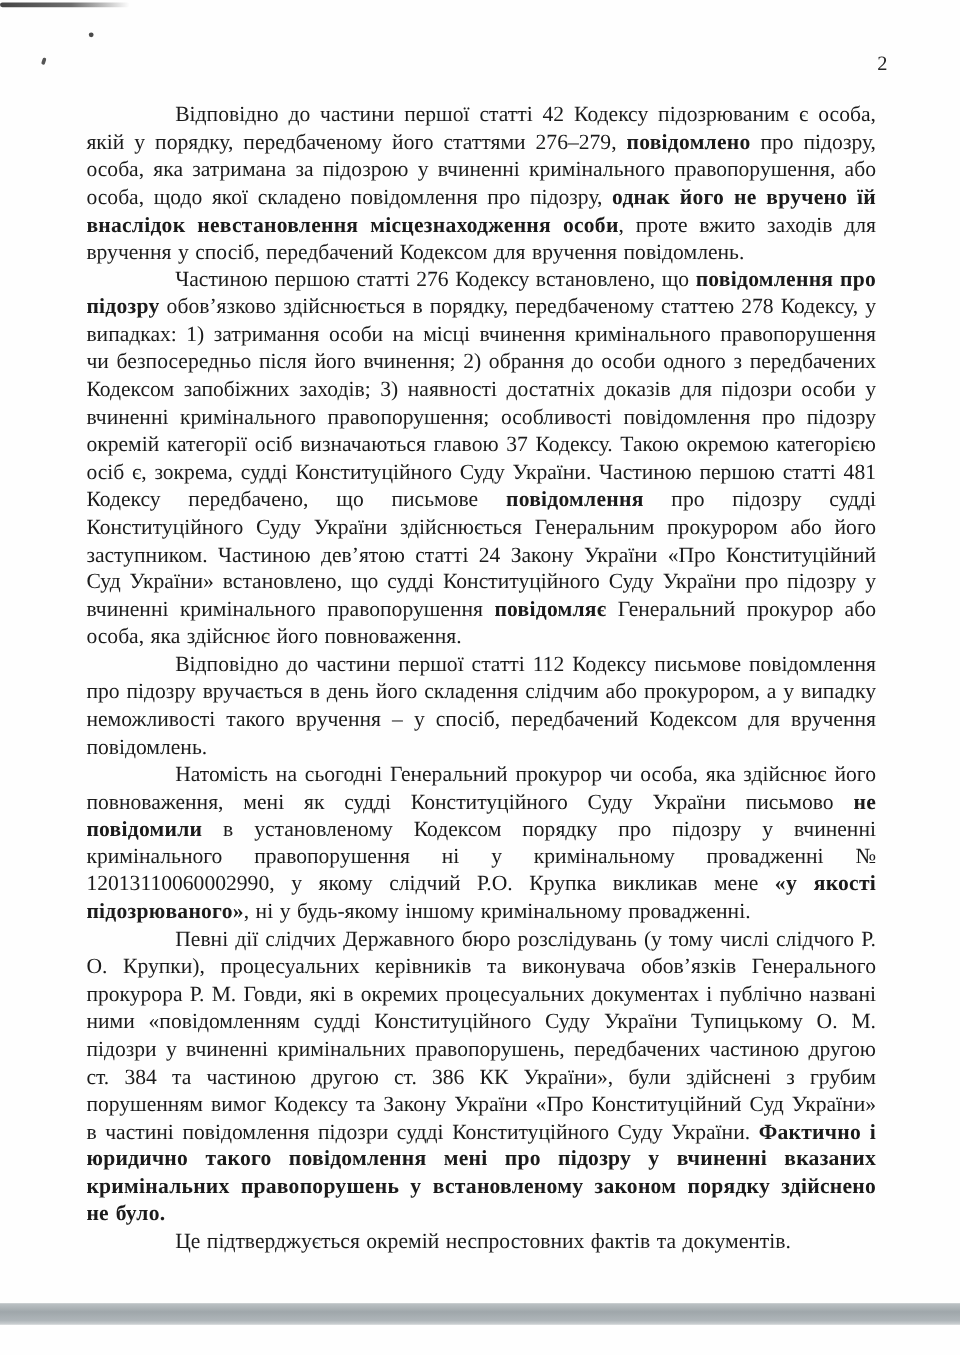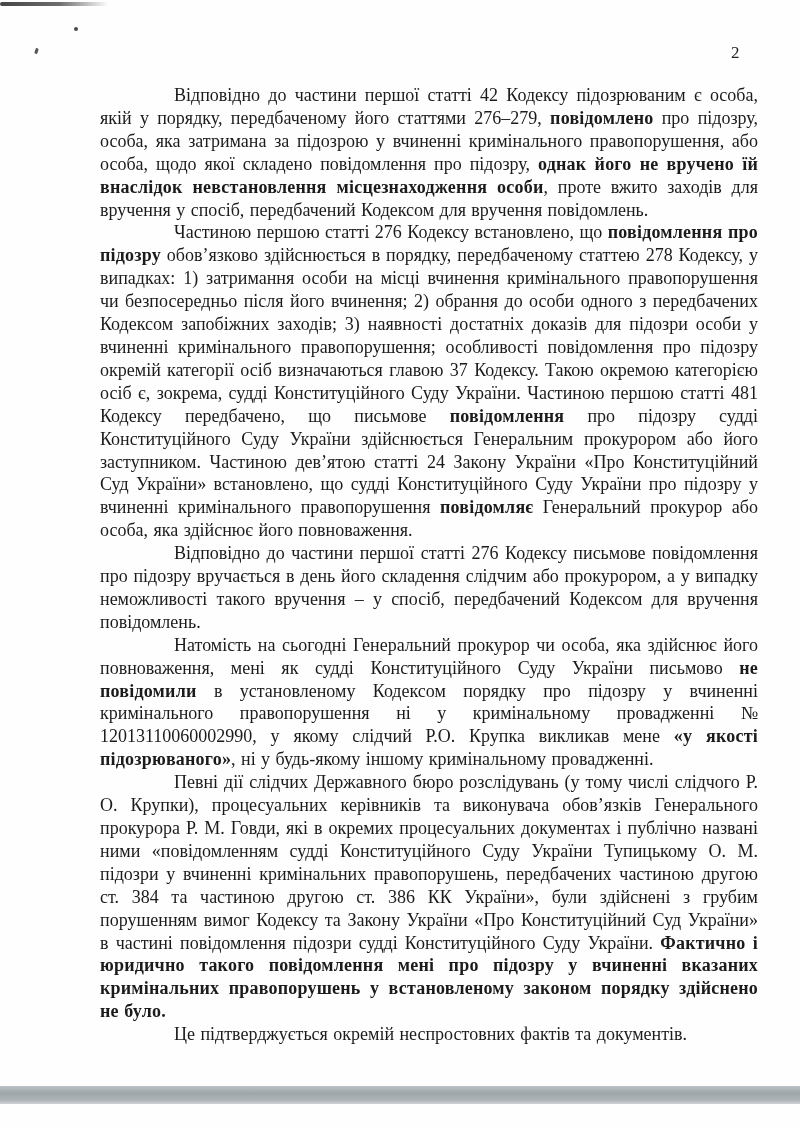--- a/index.html
+++ b/index.html
@@ -18,21 +18,21 @@
   .page-number {
     position: absolute;
     top: 43px;
     left: 731px;
     font-size: 17px;
     color: #242424;
   }
   .doc-body {
     position: absolute;
     top: 84px;
-    left: 100px;
+    left: 72px;
     width: 658px;
     color: var(--ink, #1b1b1b);
     font-size: 18px;
     line-height: 22.9px;
     text-align: justify;
     word-spacing: 0.05em;
   }
   .doc-body p {
     margin: 0;
     text-indent: 74px;
@@ -87,20 +87,20 @@
 <div class="page">
   <div class="artifact top-line"></div>
   <div class="artifact speck-1"></div>
   <div class="artifact speck-2"></div>
 
   <div class="page-number">2</div>
 
   <div class="doc-body">
       <p><span>Відповідно до частини першої статті 42 Кодексу підозрюваним є особа, якій у порядку, передбаченому його статтями 276–279, </span><span class="b">повідомлено</span><span> про підозру, особа, яка затримана за підозрою у вчиненні кримінального правопорушення, або особа, щодо якої складено повідомлення про підозру, </span><span class="b">однак його не вручено їй внаслідок невстановлення місцезнаходження особи</span><span>, проте вжито заходів для вручення у спосіб, передбачений Кодексом для вручення повідомлень.</span></p>
       <p><span>Частиною першою статті 276 Кодексу встановлено, що </span><span class="b">повідомлення про підозру</span><span> обов’язково здійснюється в порядку, передбаченому статтею 278 Кодексу, у випадках: 1) затримання особи на місці вчинення кримінального правопорушення чи безпосередньо після його вчинення; 2) обрання до особи одного з передбачених Кодексом запобіжних заходів; 3) наявності достатніх доказів для підозри особи у вчиненні кримінального правопорушення; особливості повідомлення про підозру окремій категорії осіб визначаються главою 37 Кодексу. Такою окремою категорією осіб є, зокрема, судді Конституційного Суду України. Частиною першою статті 481 Кодексу передбачено, що письмове </span><span class="b">повідомлення</span><span> про підозру судді Конституційного Суду України здійснюється Генеральним прокурором або його заступником. Частиною дев’ятою статті 24 Закону України «Про Конституційний Суд України» встановлено, що судді Конституційного Суду України про підозру у вчиненні кримінального правопорушення </span><span class="b">повідомляє</span><span> Генеральний прокурор або особа, яка здійснює його повноваження.</span></p>
-      <p><span>Відповідно до частини першої статті 276 Кодексу письмове повідомлення про підозру вручається в день його складення слідчим або прокурором, а у випадку неможливості такого вручення – у спосіб, передбачений Кодексом для вручення повідомлень.</span></p>
+      <p><span>Відповідно до частини першої статті 112 Кодексу письмове повідомлення про підозру вручається в день його складення слідчим або прокурором, а у випадку неможливості такого вручення – у спосіб, передбачений Кодексом для вручення повідомлень.</span></p>
       <p><span>Натомість на сьогодні Генеральний прокурор чи особа, яка здійснює його повноваження, мені як судді Конституційного Суду України письмово </span><span class="b">не повідомили</span><span> в установленому Кодексом порядку про підозру у вчиненні кримінального правопорушення ні у кримінальному провадженні № 12013110060002990, у якому слідчий Р.О. Крупка викликав мене </span><span class="b">«у якості підозрюваного»</span><span>, ні у будь-якому іншому кримінальному провадженні.</span></p>
       <p><span>Певні дії слідчих Державного бюро розслідувань (у тому числі слідчого Р. О. Крупки), процесуальних керівників та виконувача обов’язків Генерального прокурора Р. М. Говди, які в окремих процесуальних документах і публічно названі ними «повідомленням судді Конституційного Суду України Тупицькому О. М. підозри у вчиненні кримінальних правопорушень, передбачених частиною другою ст. 384 та частиною другою ст. 386 КК України», були здійснені з грубим порушенням вимог Кодексу та Закону України «Про Конституційний Суд України» в частині повідомлення підозри судді Конституційного Суду України. </span><span class="b">Фактично і юридично такого повідомлення мені про підозру у вчиненні вказаних кримінальних правопорушень у встановленому законом порядку здійснено не було.</span></p>
       <p><span>Це підтверджується окремій неспростовних фактів та документів.</span></p>
     </div>
 
   <div class="artifact bottom-band"></div>
 </div>
 
 </body></html>

